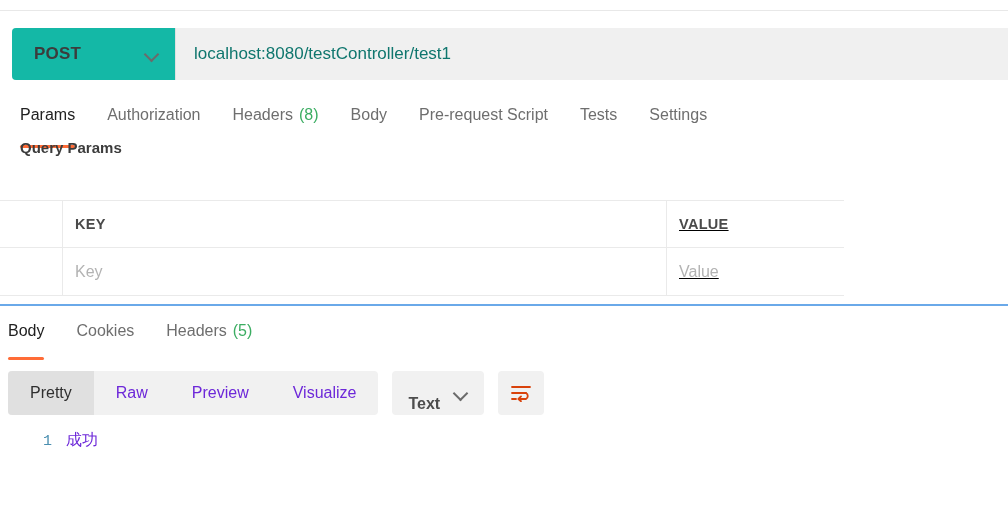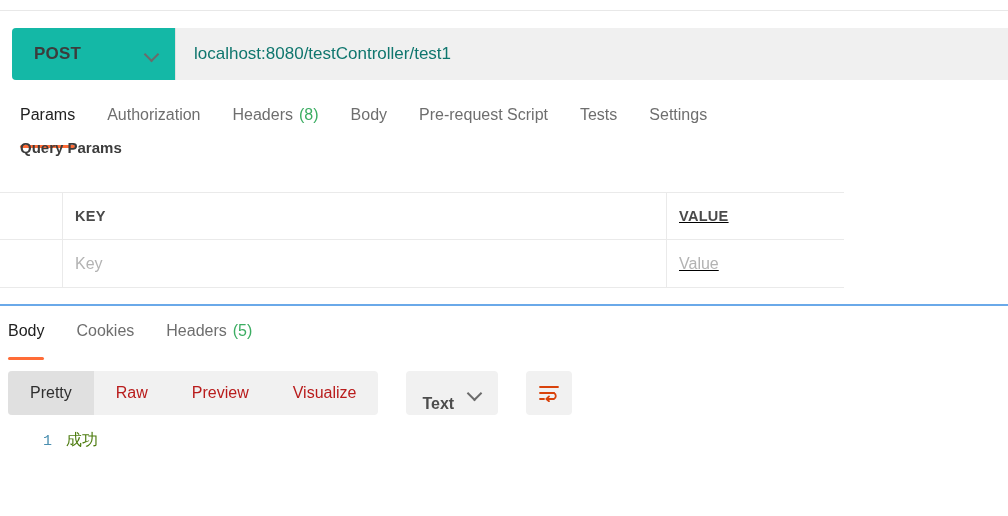--- a/index.html
+++ b/index.html
@@ -116,21 +116,21 @@
   
   .qp-title {
     position: absolute;
     top: 139px; left: 20px;
     font-size: 15px;
     font-weight: 700;
     color: #3c3c3c;
   }
   .params-table {
     position: absolute;
-    top: 192px; left: 0;
+    top: 200px; left: 0;
     width: 844px;
     border-top: 1px solid #eaeaea;
     border-bottom: 1px solid #eaeaea;
   }
   .prow {
     display: flex;
     height: 47px;
     align-items: center;
   }
   .prow.head { border-bottom: 1px solid #eaeaea; }
@@ -204,36 +204,36 @@
     border-radius: 2px;
   }
   .stab .count { color: #3bad62; margin-left: 6px; }
 
   
   .view-toolbar {
     position: absolute;
     top: 371px; left: 8px;
     display: flex;
     align-items: center;
-    gap: 28px;
+    gap: 14px;
   }
   .seg {
     display: flex;
     align-items: stretch;
     background: #f1f1f1;
     border-radius: 4px;
     height: 44px;
     overflow: hidden;
   }
   .seg-btn {
     display: flex;
     align-items: center;
     padding: 0 22px;
     font-size: 16px;
-    color: #b91c1c;
+    color: #6d28d9;
     cursor: pointer;
     white-space: nowrap;
   }
   .seg-btn.active {
     background: #e0e0e0;
     color: #2f2f2f;
   }
   .fmt-select {
     display: flex;
     align-items: center;
@@ -278,21 +278,21 @@
     text-align: right;
     padding-right: 14px;
     font-family: "Liberation Mono", monospace;
     font-size: 15px;
     color: #4a8fb0;
     flex: none;
   }
   .code-text {
     font-family: "Liberation Mono", monospace;
     font-size: 16px;
-    color: #4d7c0f;
+    color: #6d28d9;
   }
 </style>
 </head>
 <body>
 
 <div class="app">
 
   <div class="top-divider"></div>
 
   <div class="url-bar">

